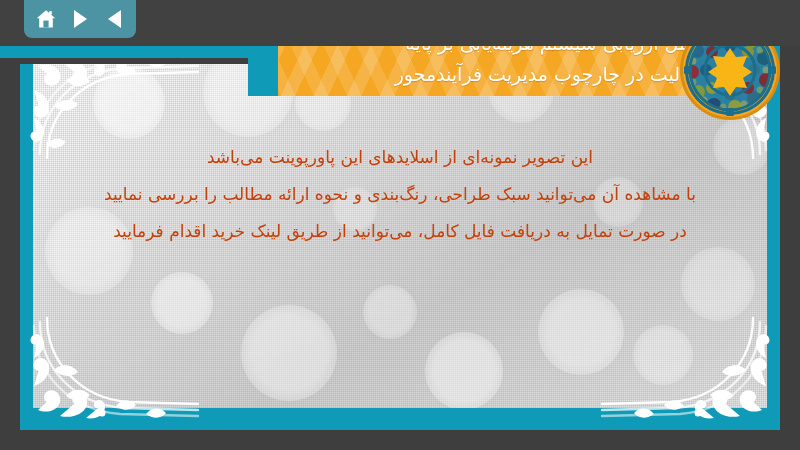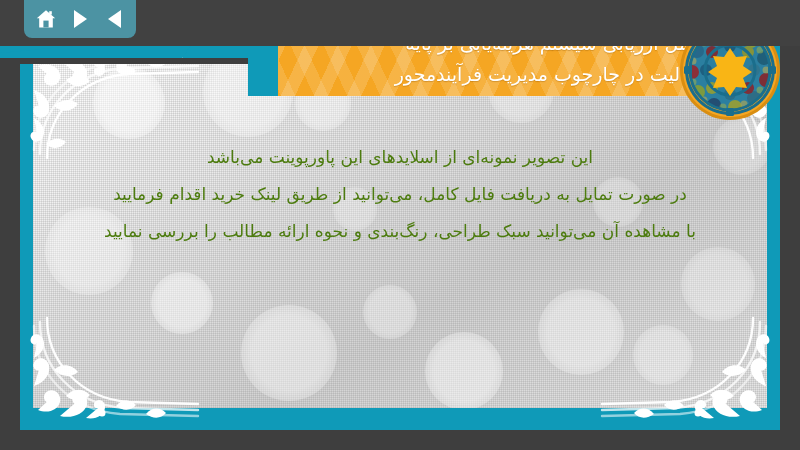--- a/index.html
+++ b/index.html
@@ -159,21 +159,21 @@
     border-radius: 50%;
     background: radial-gradient(circle, rgba(255,255,255,0.95) 55%, rgba(255,255,255,0.35) 80%, rgba(255,255,255,0) 100%);
   }
 
   
   #bodytext {
     position: absolute;
     left: 28px; right: 28px; top: 82px;
     text-align: center;
     direction: rtl;
-    color: #4d7c0f;
+    color: #c2410c;
     font-family: "DejaVu Sans", sans-serif;
     font-size: 17px;
     line-height: 37px;
     z-index: 20;
   }
   #bodytext div { white-space: nowrap; }
 
   
   .corner {
     position: absolute;
@@ -305,22 +305,22 @@
       <div class="bokeh" style="left:392px; top:275px; width:78px; height:78px; opacity:.48;"></div>
       <div class="bokeh" style="left:505px; top:232px; width:86px; height:86px; opacity:.44;"></div>
       <div class="bokeh" style="left:600px; top:268px; width:60px; height:60px; opacity:.36;"></div>
       <div class="bokeh" style="left:648px; top:190px; width:74px; height:74px; opacity:.34;"></div>
       <div class="bokeh" style="left:560px; top:120px; width:50px; height:50px; opacity:.30;"></div>
       <div class="bokeh" style="left:680px; top:60px;  width:58px; height:58px; opacity:.30;"></div>
       <div class="bokeh" style="left:300px; top:130px; width:44px; height:44px; opacity:.28;"></div>
 
       <div id="bodytext">
         <div>این تصویر نمونه‌ای از اسلایدهای این پاورپوینت می‌باشد</div>
+        <div>با مشاهده آن می‌توانید سبک طراحی، رنگ‌بندی و نحوه ارائه مطالب را بررسی نمایید</div>
         <div>در صورت تمایل به دریافت فایل کامل، می‌توانید از طریق لینک خرید اقدام فرمایید</div>
-        <div>با مشاهده آن می‌توانید سبک طراحی، رنگ‌بندی و نحوه ارائه مطالب را بررسی نمایید</div>
       </div>
     </div>
 
     <svg class="corner" id="corner-tl" viewBox="0 0 180 120">
       <g fill="none" stroke="#ffffff" stroke-width="2.4" stroke-linecap="round">
         <path d="M14 104 C14 58 48 20 100 16 L178 14" opacity="0.55"></path>
         <path d="M20 108 C20 62 54 26 104 22 L178 20" opacity="0.75"></path>
         <path d="M27 112 C27 68 60 32 108 28 L178 26" opacity="0.95"></path>
       </g>
       <g fill="#ffffff">

